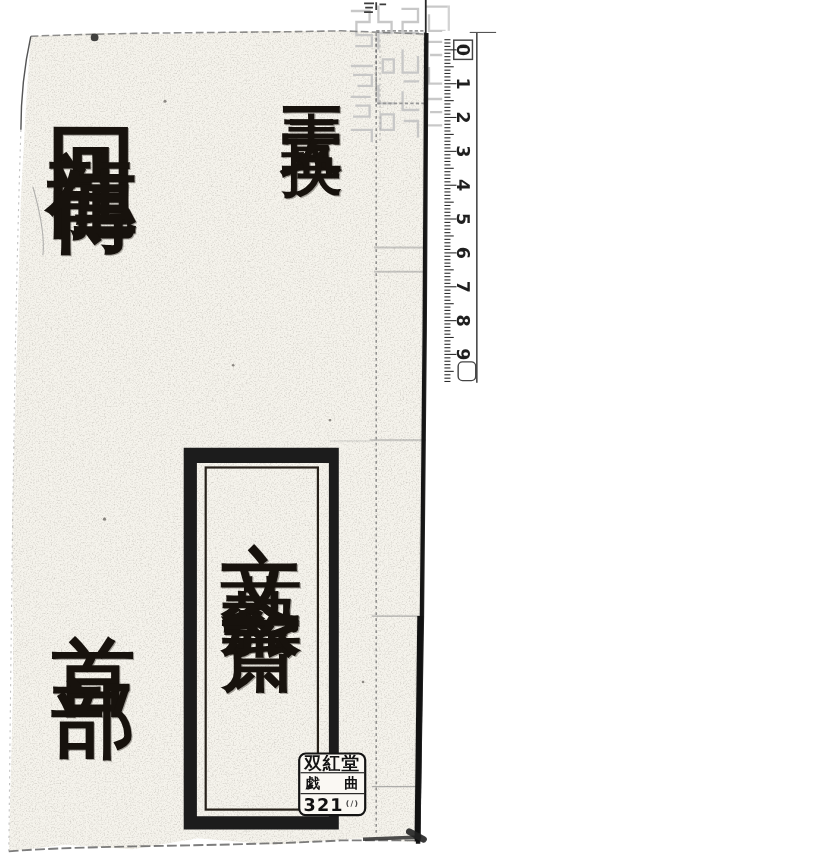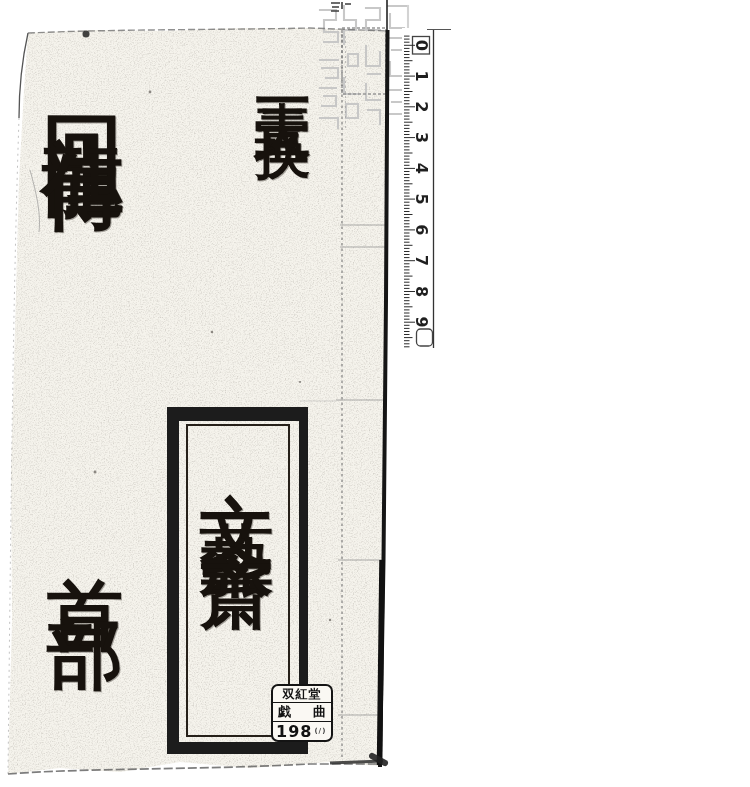--- a/index.html
+++ b/index.html
@@ -22,21 +22,21 @@
   #plate-outer{position:absolute;left:167px;top:407px;width:141px;height:347px;
     box-sizing:border-box;border:12px solid #1c1c1c;border-top-width:14px;border-right-width:9px;
     background:transparent;z-index:3;}
   #plate-inner{position:absolute;left:186px;top:424px;width:104px;height:313px;
     box-sizing:border-box;border:2px solid #262019;z-index:3;}
   
   #sticker{position:absolute;left:271px;top:684px;width:62px;height:58px;box-sizing:border-box;
     background:#faf8f3;border:2px solid #141414;border-radius:7px;z-index:5;overflow:hidden;
     color:#121212;}
   #sticker .row{box-sizing:border-box;display:flex;align-items:center;justify-content:center;}
-  #sticker .r1{height:17px;border-bottom:1.5px solid #141414;font-size:12px;font-weight:bold;letter-spacing:1px;}
+  #sticker .r1{height:17px;border-bottom:1.5px solid #141414;font-size:16px;font-weight:bold;letter-spacing:1px;}
   #sticker .r2{height:19px;border-bottom:1.5px solid #141414;font-size:13px;font-weight:bold;
     justify-content:space-between;padding:0 5px;}
   #sticker .r3{height:18px;font-size:16px;font-weight:bold;letter-spacing:1px;justify-content:flex-start;padding-left:3px;}
   #sticker .r3 .suffix{font-size:7px;color:#444;margin-left:2px;}
   #lineart{position:absolute;left:0;top:0;z-index:6;pointer-events:none;}
 </style>
 </head>
 <body>
 
 <div id="stage">
@@ -59,21 +59,21 @@
   <div id="plate-inner"></div>
   <div class="calli" id="plate-col">文藝齋</div>
 
   <div id="sticker">
     <div class="row r1">双紅堂</div>
     <div class="row r2">
       <span>戯</span>
       <span>曲</span>
     </div>
     <div class="row r3">
-      <span>198</span>
+      <span>321</span>
       <span class="suffix">(/)</span>
     </div>
   </div>
 
   <svg id="lineart" width="750" height="787">
 
     <g transform="translate(318,2)" stroke="#c6c6c6" stroke-width="2.1" fill="none" opacity="0.95" stroke-linecap="square">
       <path d="M2,8 h16 v10 h-12 v12 h14"></path>
       <path d="M6,40 h14 v-8"></path>
       <path d="M2,58 h18 M4,66 h16 v10 h-12"></path>

